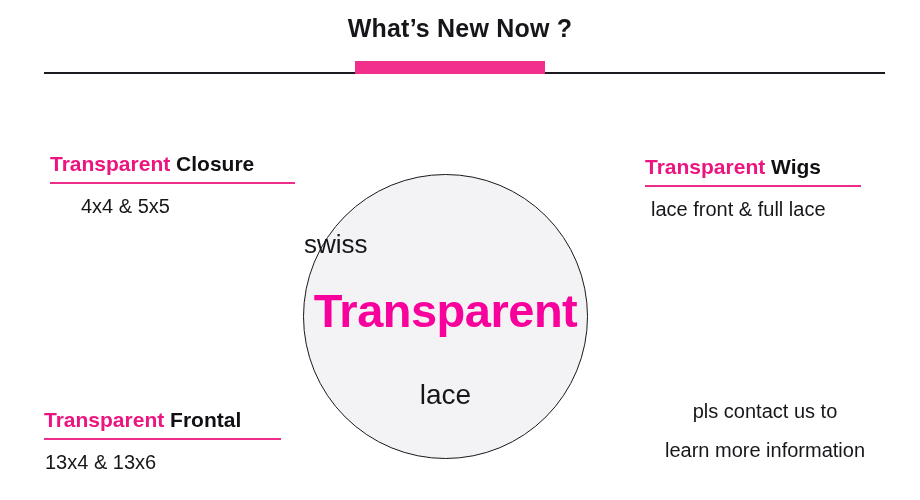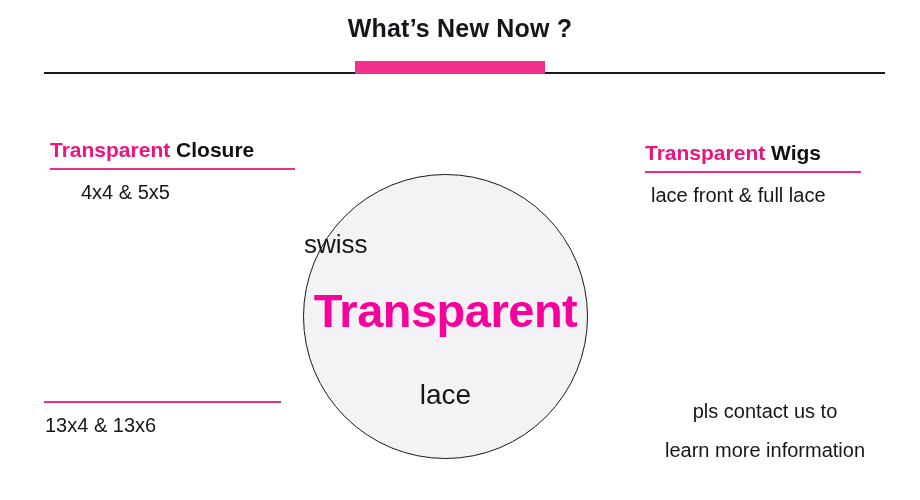--- a/index.html
+++ b/index.html
@@ -51,20 +51,21 @@
   
   .block {
     position: absolute;
   }
   .block-heading {
     font-size: 21px;
     font-weight: bold;
     color: #101014;
     white-space: nowrap;
     line-height: 1.1;
+    margin-top: 14px;
   }
   .block-heading .hl {
     color: #ec1580;
   }
   .block-underline {
     height: 1.6px;
     background: #ec2d8c;
     margin-top: 7px;
   }
   .block-sub {
@@ -163,20 +164,23 @@
 
   <div class="block" id="block-wigs">
     <div class="block-heading">
       <span class="hl">Transparent</span><span> Wigs</span>
     </div>
     <div class="block-underline"></div>
     <div class="block-sub">lace front &amp; full lace</div>
   </div>
 
   <div class="block" id="block-frontal">
+    <div class="block-heading">
+      <span class="hl">Transparent</span><span> Frontal</span>
+    </div>
     <div class="block-underline"></div>
     <div class="block-sub">13x4 &amp; 13x6</div>
   </div>
 
   <div class="block" id="block-contact">
     <div class="contact-line">pls contact us to</div>
     <div class="contact-line">learn more information</div>
   </div>
 
   <div class="circle">

